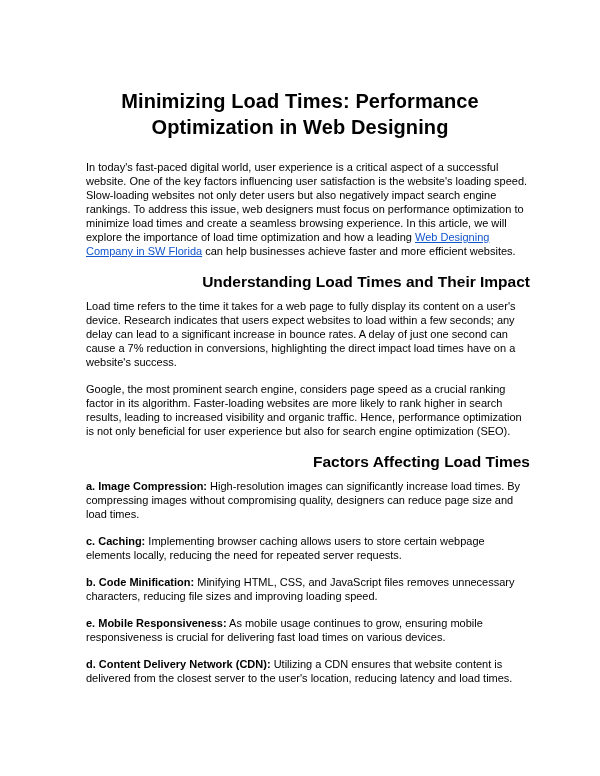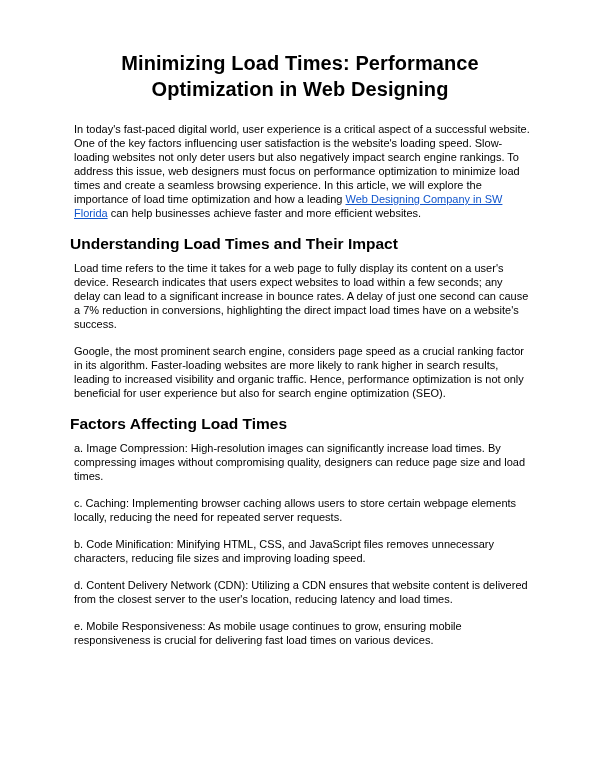--- a/index.html
+++ b/index.html
@@ -11,44 +11,45 @@
     width: 600px;
     height: 776px;
     font-family: "Liberation Sans", sans-serif;
     color: #000000;
     overflow: hidden;
   }
   .page {
     box-sizing: border-box;
     width: 600px;
     height: 776px;
-    padding: 50px 70px 0 70px;
+    padding: 88px 70px 0 70px;
     background: #ffffff;
   }
   .doc-title {
     font-size: 20px;
     line-height: 26px;
     font-weight: bold;
     text-align: center;
     margin: 0 0 20px 0;
     letter-spacing: 0.1px;
   }
   .section-heading {
     font-size: 15.5px;
     line-height: 20px;
     font-weight: bold;
     margin: 14px 0 7px 0;
+    text-align: right;
   }
   p.body-text {
     font-size: 11px;
     line-height: 14px;
-    margin: 0 0 13px 4px;
+    margin: 0 0 13px 16px;
   }
   p.body-text strong {
-    font-weight: normal;
+    font-weight: bold;
   }
   a.doc-link {
     color: #1155cc;
     text-decoration: underline;
     cursor: pointer;
   }
 </style>
 </head>
 <body>
 
@@ -66,17 +67,17 @@
 
   <h2 class="section-heading">Factors Affecting Load Times</h2>
 
 
   <p class="body-text"><strong>a. Image Compression:</strong><span> High-resolution images can significantly increase load times. By compressing images without compromising quality, designers can reduce page size and load times.</span></p>
 
   <p class="body-text"><strong>c. Caching:</strong><span> Implementing browser caching allows users to store certain webpage elements locally, reducing the need for repeated server requests.</span></p>
 
   <p class="body-text"><strong>b. Code Minification:</strong><span> Minifying HTML, CSS, and JavaScript files removes unnecessary characters, reducing file sizes and improving loading speed.</span></p>
 
+  <p class="body-text"><strong>e. Mobile Responsiveness:</strong><span> As mobile usage continues to grow, ensuring mobile responsiveness is crucial for delivering fast load times on various devices.</span></p>
+
   <p class="body-text"><strong>d. Content Delivery Network (CDN):</strong><span> Utilizing a CDN ensures that website content is delivered from the closest server to the user's location, reducing latency and load times.</span></p>
-
-  <p class="body-text"><strong>e. Mobile Responsiveness:</strong><span> As mobile usage continues to grow, ensuring mobile responsiveness is crucial for delivering fast load times on various devices.</span></p>
 
 </div>
 
 </body></html>

